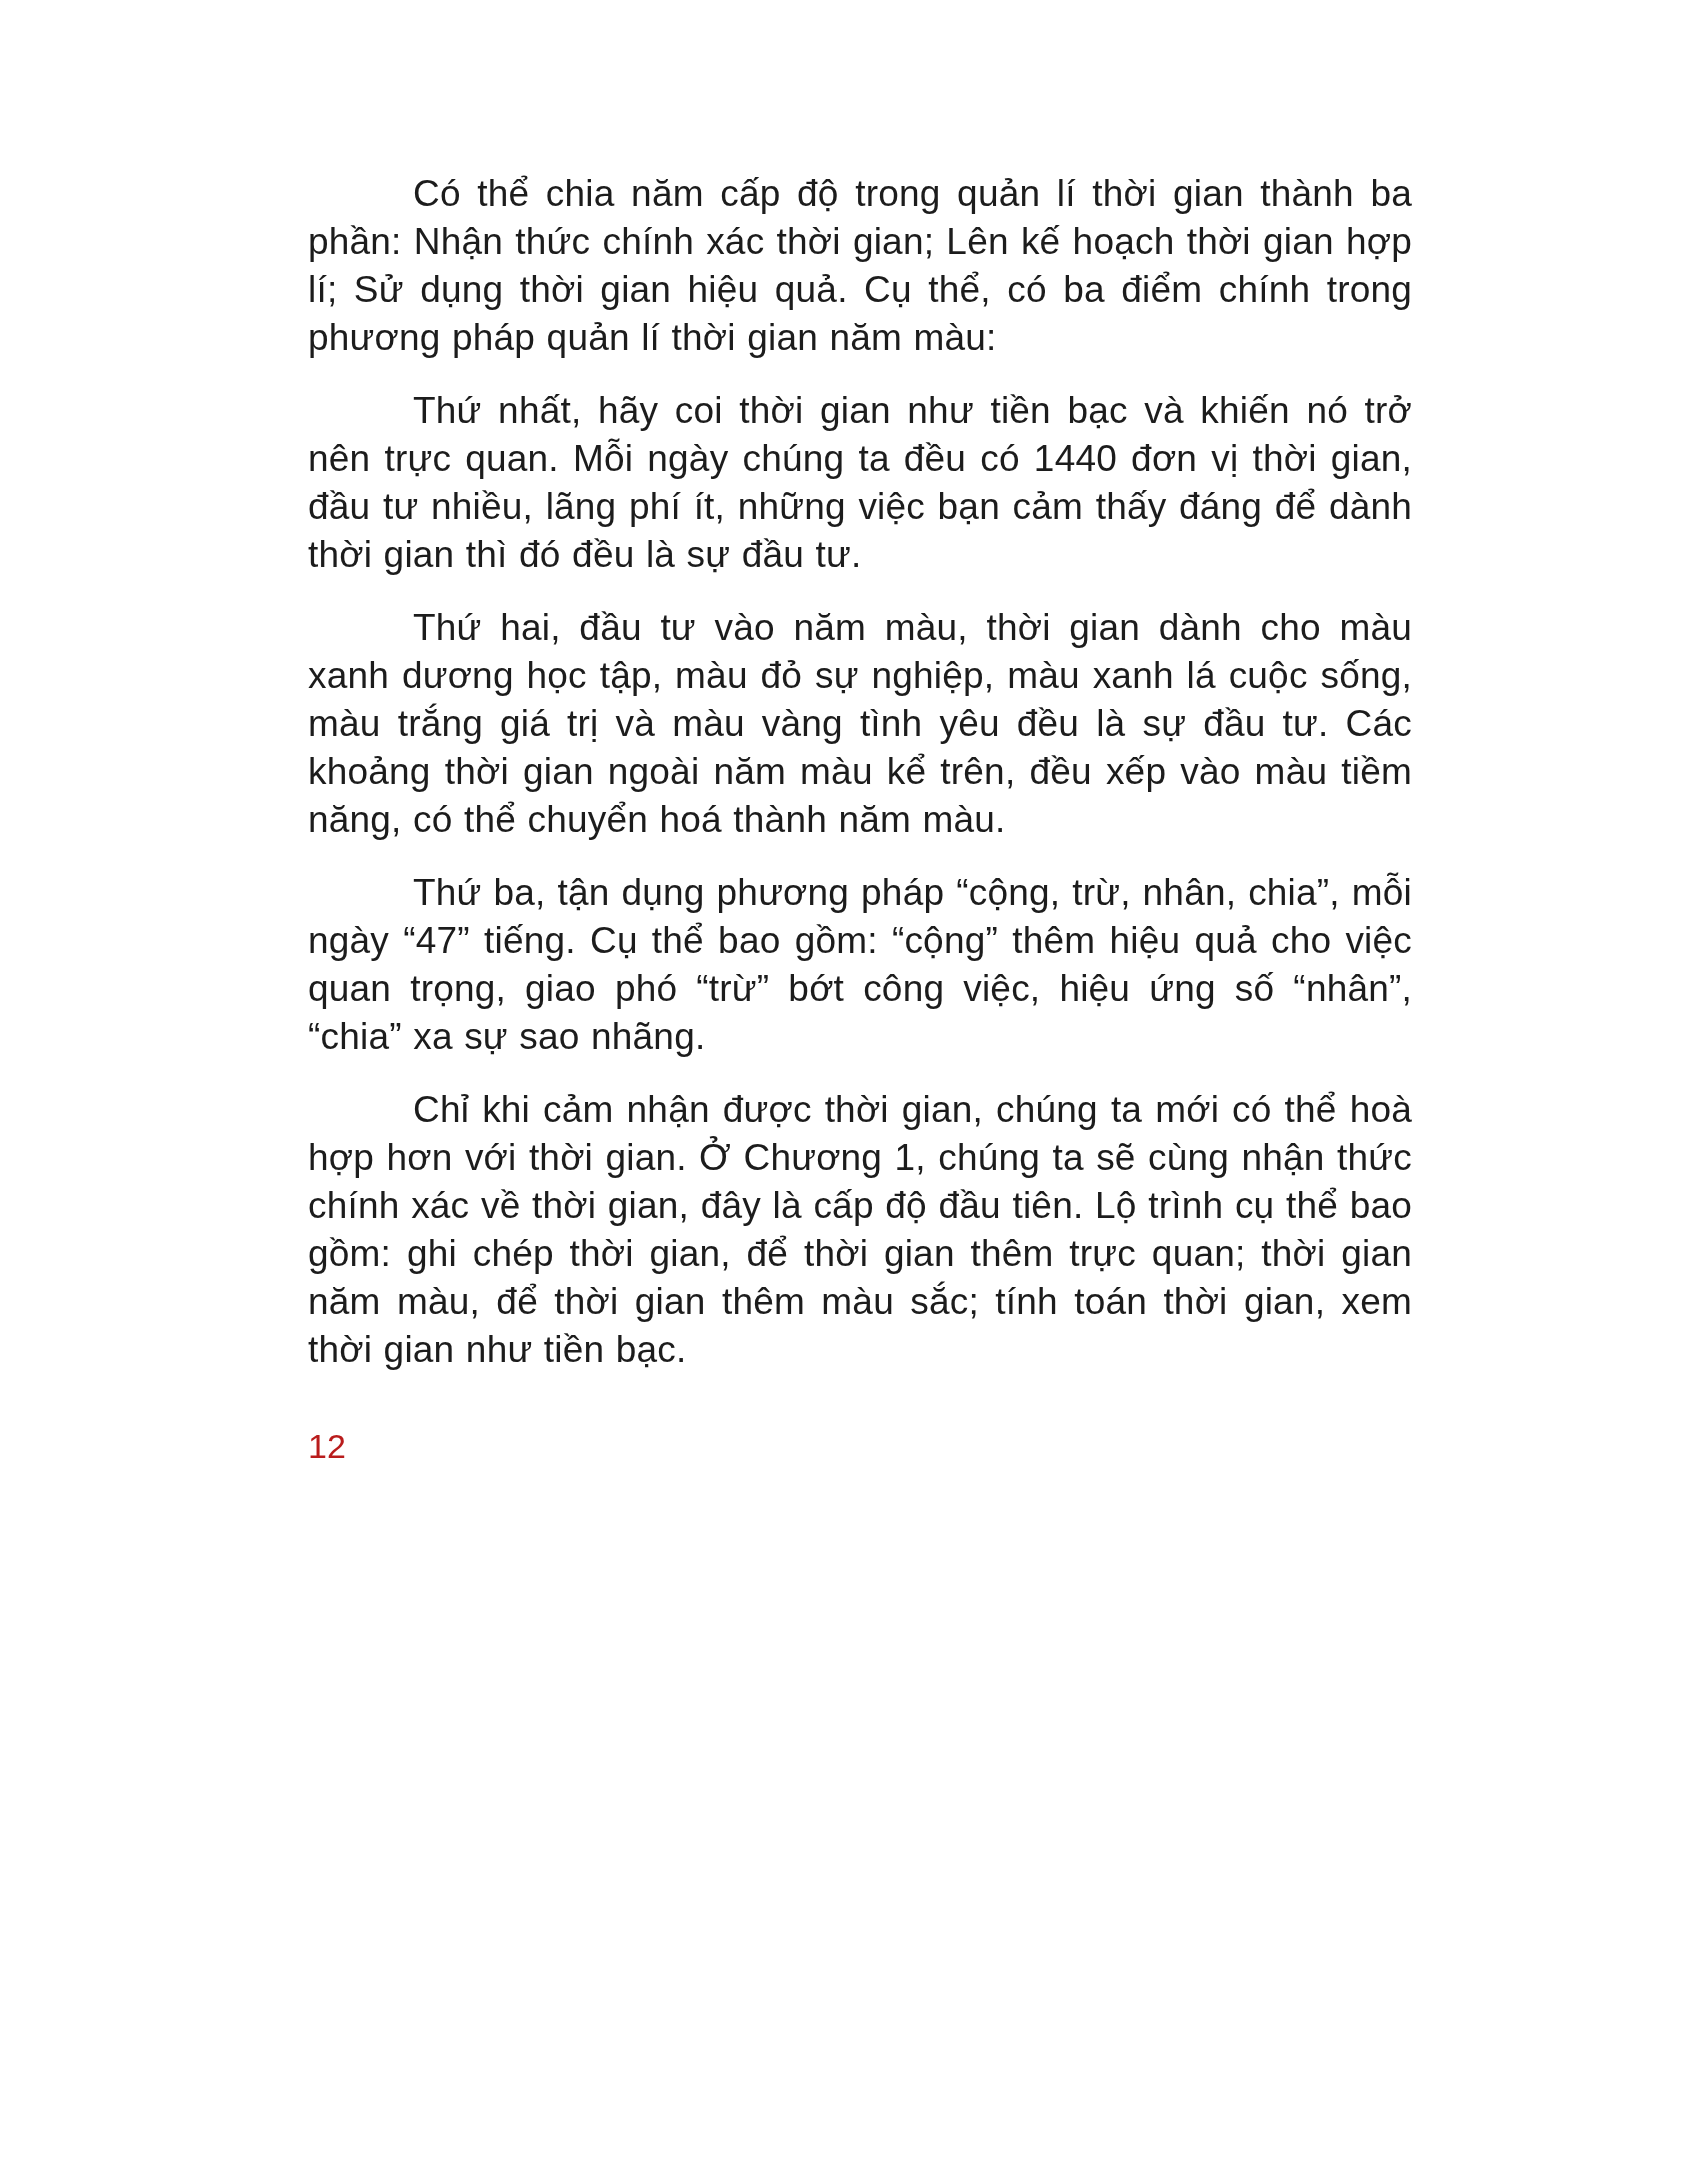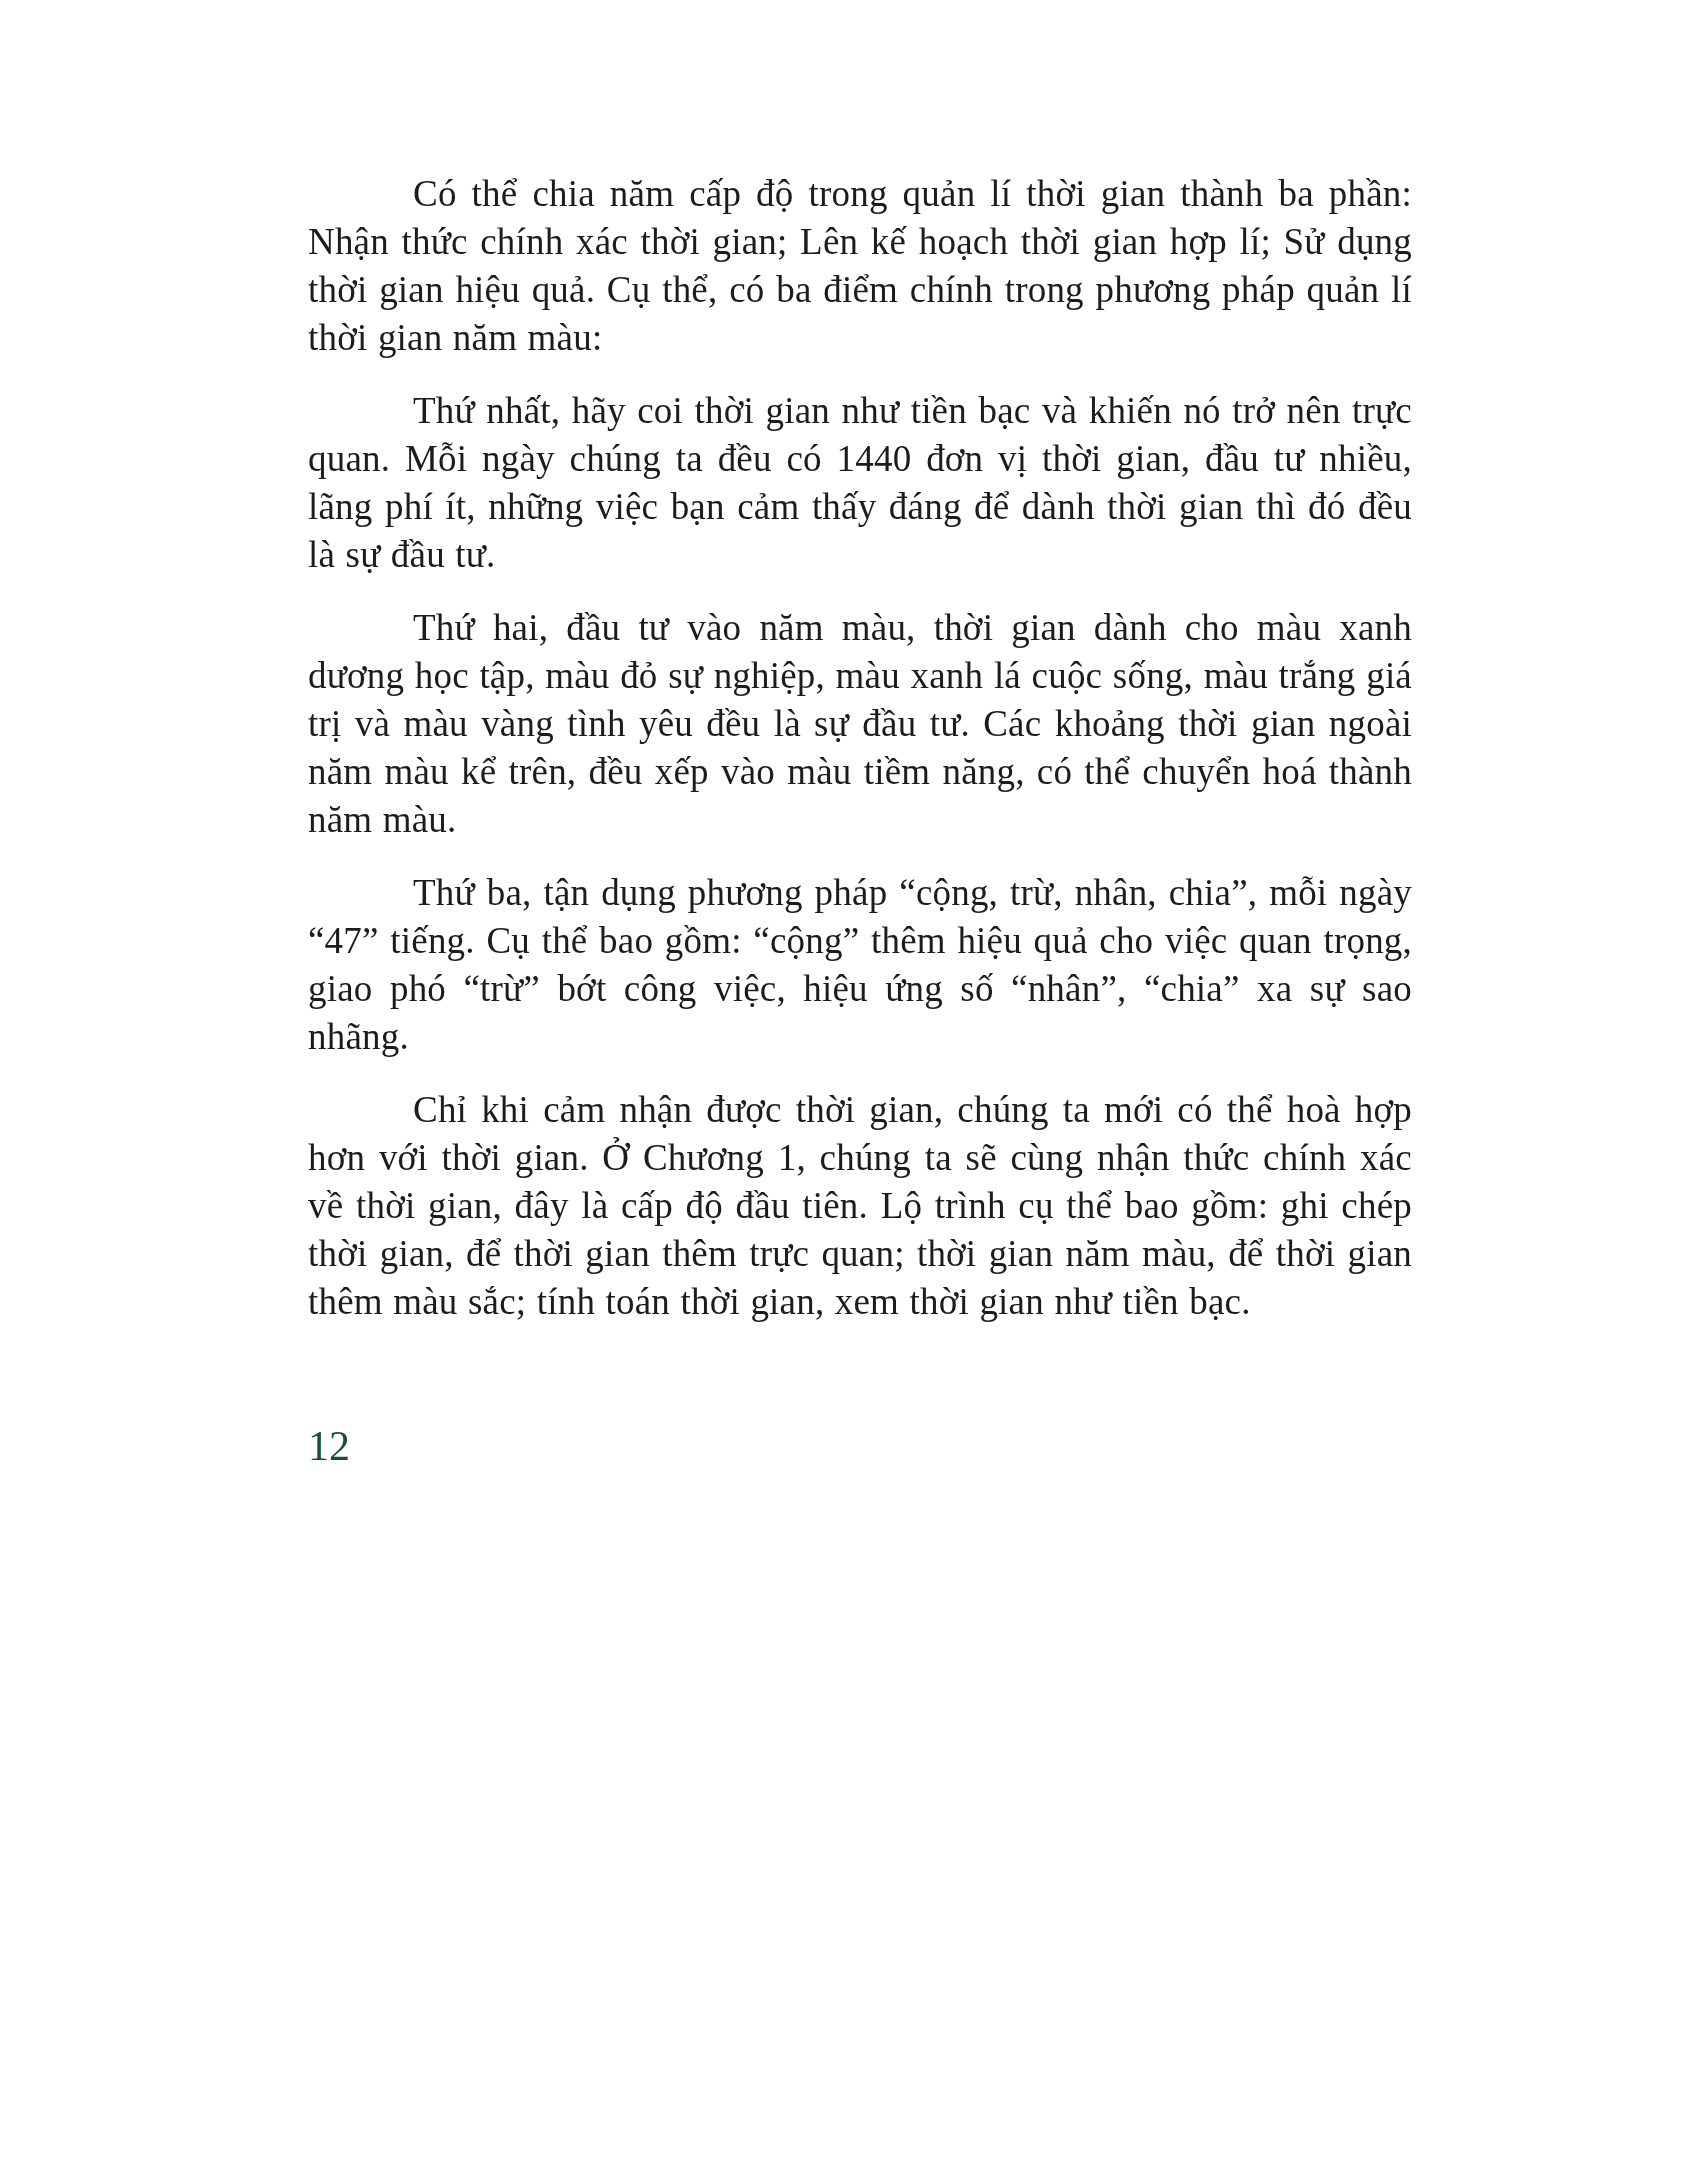--- a/index.html
+++ b/index.html
@@ -8,21 +8,21 @@
     padding: 0;
     background: #e8e8e8;
   }
   .page {
     position: relative;
     width: 1683px;
     height: 2178px;
     background: #ffffff;
     margin: 0 auto;
     overflow: hidden;
-    font-family: Liberation Serif, serif;
+    font-family: Liberation Sans, sans-serif;
     color: #1c1c1c;
   }
   .content {
     position: absolute;
     left: 308px;
     top: 170px;
     width: 1104px;
   }
   .content p {
     margin: 0 0 25px 0;
@@ -30,23 +30,23 @@
     line-height: 48px;
     text-align: justify;
     text-indent: 105px;
     letter-spacing: 0.2px;
     word-spacing: 1px;
   }
   .page-number {
     position: absolute;
     left: 308px;
     top: 1424px;
-    font-size: 42px;
+    font-size: 34px;
     line-height: 44px;
-    color: #14532d;
+    color: #b91c1c;
   }
 </style>
 </head>
 <body>
 
 <main class="page">
   <section class="content">
     <p>Có thể chia năm cấp độ trong quản lí thời gian thành ba phần: Nhận thức chính xác thời gian; Lên kế hoạch thời gian hợp lí; Sử dụng thời gian hiệu quả. Cụ thể, có ba điểm chính trong phương pháp quản lí thời gian năm màu:</p>
     <p>Thứ nhất, hãy coi thời gian như tiền bạc và khiến nó trở nên trực quan. Mỗi ngày chúng ta đều có 1440 đơn vị thời gian, đầu tư nhiều, lãng phí ít, những việc bạn cảm thấy đáng để dành thời gian thì đó đều là sự đầu tư.</p>
     <p>Thứ hai, đầu tư vào năm màu, thời gian dành cho màu xanh dương học tập, màu đỏ sự nghiệp, màu xanh lá cuộc sống, màu trắng giá trị và màu vàng tình yêu đều là sự đầu tư. Các khoảng thời gian ngoài năm màu kể trên, đều xếp vào màu tiềm năng, có thể chuyển hoá thành năm màu.</p>

